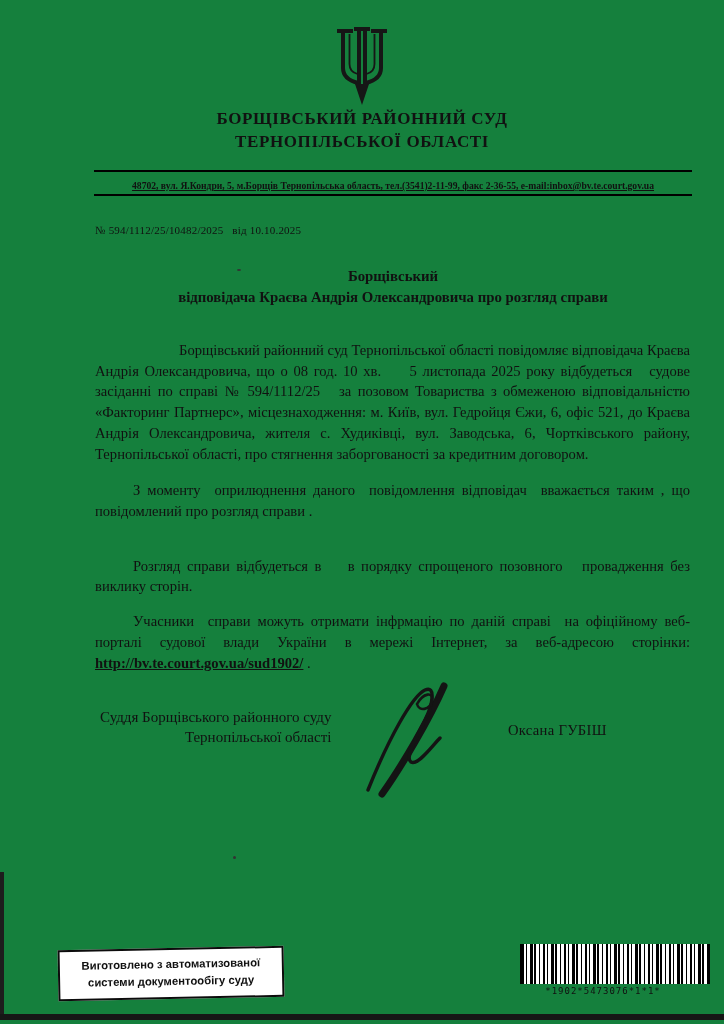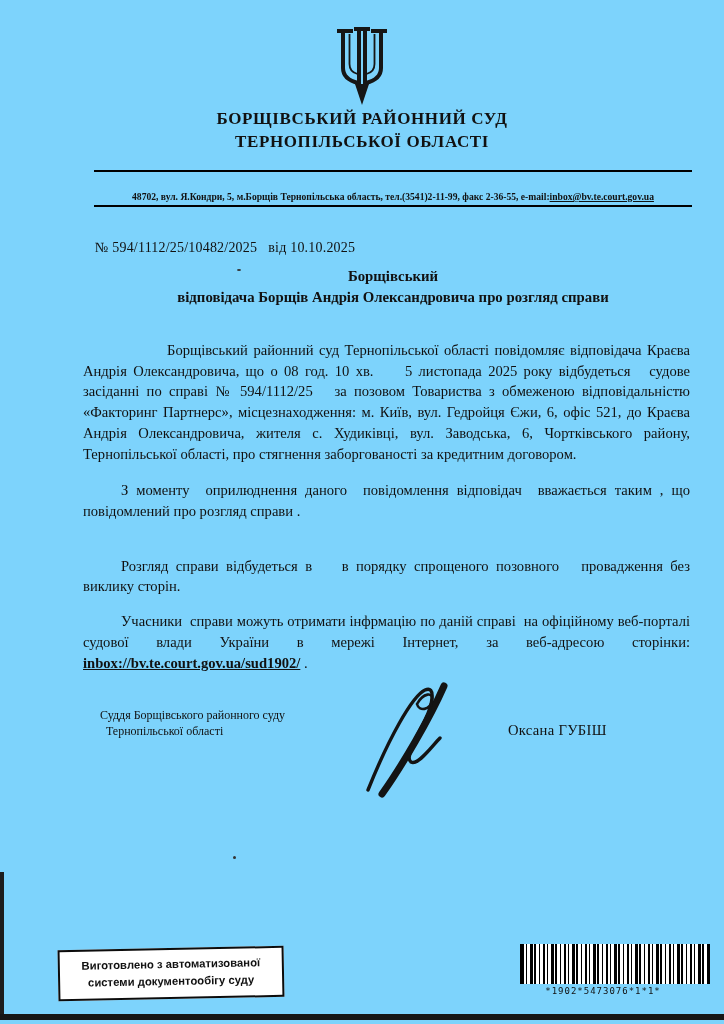--- a/index.html
+++ b/index.html
@@ -4,60 +4,61 @@
 <style>
   html,body{margin:0;padding:0;}
   body{
     width:724px;height:1024px;
     background:#e8e8e8;
     font-family:"Liberation Serif","DejaVu Serif",serif;
     color:#111;
   }
   .page{
     position:relative;width:724px;height:1024px;
-    background:#7dd3fc;overflow:hidden;
+    background:#15803d;overflow:hidden;
   }
   
   .emblem{position:absolute;top:26px;left:50%;transform:translateX(-50%);}
   .court-name{
     position:absolute;top:108px;left:0;width:100%;
     text-align:center;font-weight:bold;font-size:17px;
     letter-spacing:.6px;line-height:1.35;
   }
   .contact-bar{
     position:absolute;top:170px;left:94px;right:32px;
     border-top:2.5px solid #000;border-bottom:2px solid #000;
-    padding:19px 0 3px 0;
+    padding:8px 0 3px 0;
     font-size:9.6px;font-weight:bold;text-align:center;
     white-space:nowrap;
+    text-decoration:underline;
   }
   .contact-bar .email{text-decoration:underline;}
   .ref-line{
-    position:absolute;top:240px;left:95px;
-    font-size:14px;letter-spacing:.2px;white-space:pre-wrap;
+    position:absolute;top:224px;left:95px;
+    font-size:11px;letter-spacing:.2px;white-space:pre-wrap;
   }
   .notice-title{
     position:absolute;top:266px;left:94px;right:32px;
     text-align:center;font-weight:bold;font-size:14.8px;line-height:1.45;
   }
   
   .body-text{
-    position:absolute;top:340px;left:83px;right:34px;
+    position:absolute;top:340px;left:95px;right:34px;
     font-size:14.6px;line-height:1.42;text-align:justify;
   }
   .body-text p{margin:0 0 16px 0;}
   .p-first{text-indent:84px;}
   .p-std{text-indent:38px;}
   .p-gap{margin-bottom:14px !important;}
   .p-last-gap{margin-bottom:34px !important;}
   .doc-link{font-weight:bold;text-decoration:underline;}
   
   .judge-block{
     position:absolute;top:707px;left:100px;
-    font-size:12px;line-height:1.35;
+    font-size:15px;line-height:1.35;text-align:right;
   }
   .judge-block .l2{padding-left:6px;}
   .signature{position:absolute;top:680px;left:348px;}
   .judge-name{
     position:absolute;top:722px;left:508px;
     font-size:14.6px;letter-spacing:.3px;
   }
   
   .stamp{
     position:absolute;top:948px;left:58px;width:214px;
@@ -117,28 +118,28 @@
   </div>
 
   <div class="contact-bar">
     <span>48702, вул. Я.Кондри, 5,  м.Борщів Тернопільська область, тел.(3541)2-11-99, факс 2-36-55, e-mail:</span><span class="email">inbox@bv.te.court.gov.ua</span>
   </div>
 
   <div class="ref-line">№ 594/1112/25/10482/2025&nbsp;&nbsp; від 10.10.2025</div>
 
   <div class="notice-title">
     <div>Борщівський</div>
-    <div>відповідача Борщів Андрія Олександровича про розгляд справи</div>
+    <div>відповідача Краєва Андрія Олександровича про розгляд справи</div>
   </div>
 
   <div class="body-text">
     <p class="p-first">Борщівський районний суд Тернопільської області повідомляє відповідача Краєва Андрія Олександровича, що о 08 год. 10 хв.&nbsp;&nbsp;&nbsp;&nbsp; 5 листопада 2025 року відбудеться&nbsp;&nbsp; судове засіданні по справі № 594/1112/25&nbsp;&nbsp; за позовом Товариства з обмеженою відповідальністю «Факторинг Партнерс», місцезнаходження: м. Київ, вул. Гедройця Єжи, 6, офіс 521, до Краєва Андрія Олександровича, жителя с. Худиківці, вул. Заводська, 6, Чортківського району, Тернопільської області, про стягнення заборгованості за кредитним договором.</p>
     <p class="p-std p-last-gap">З моменту&nbsp; оприлюднення даного&nbsp; повідомлення відповідач&nbsp; вважається таким , що повідомлений про розгляд справи .</p>
     <p class="p-std p-gap">Розгляд справи відбудеться в&nbsp;&nbsp;&nbsp; в порядку спрощеного позовного&nbsp;&nbsp; провадження без виклику сторін.</p>
-    <p class="p-std"><span>Учасники&nbsp; справи можуть отримати інфрмацію по даній справі&nbsp; на офіційному веб-порталі судової влади України в мережі Інтернет, за веб-адресою сторінки: </span><span class="doc-link">inbox://bv.te.court.gov.ua/sud1902/</span><span> .</span></p>
+    <p class="p-std"><span>Учасники&nbsp; справи можуть отримати інфрмацію по даній справі&nbsp; на офіційному веб-порталі судової влади України в мережі Інтернет, за веб-адресою сторінки: </span><span class="doc-link">http://bv.te.court.gov.ua/sud1902/</span><span> .</span></p>
   </div>
 
   <div class="judge-block">
     <div>Суддя Борщівського районного суду</div>
     <div class="l2">Тернопільської області</div>
   </div>
 
   <div class="signature">
     <svg width="140" height="120" viewBox="0 0 140 120" aria-hidden="true">
       <g fill="none" stroke="#141414" stroke-linecap="round" stroke-linejoin="round">

